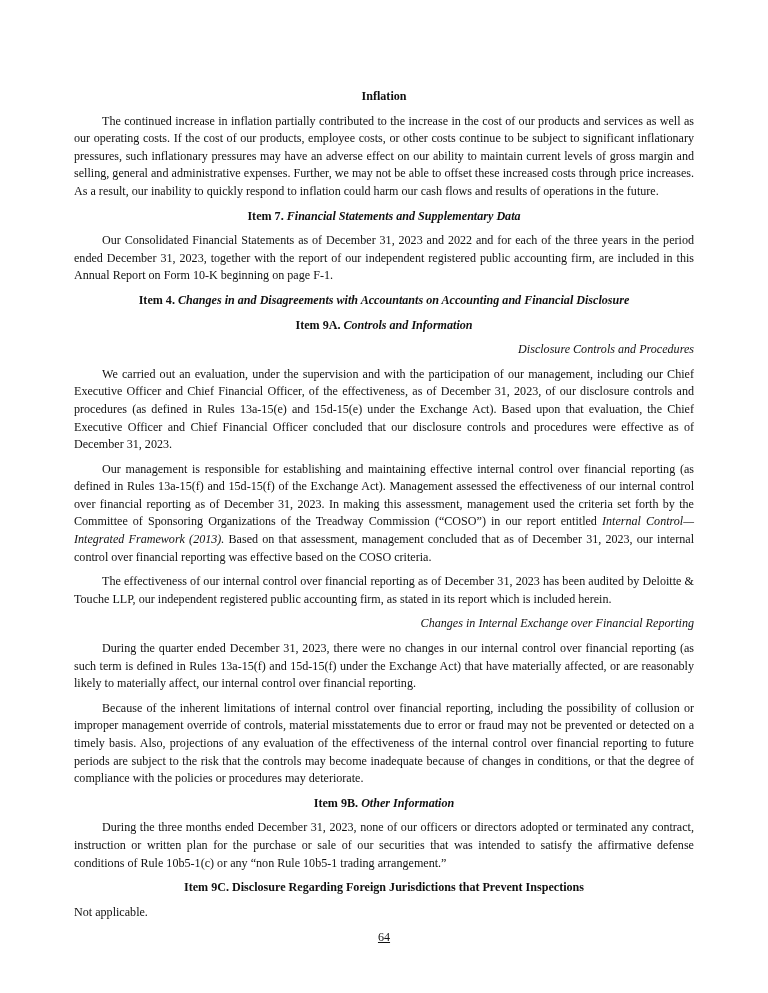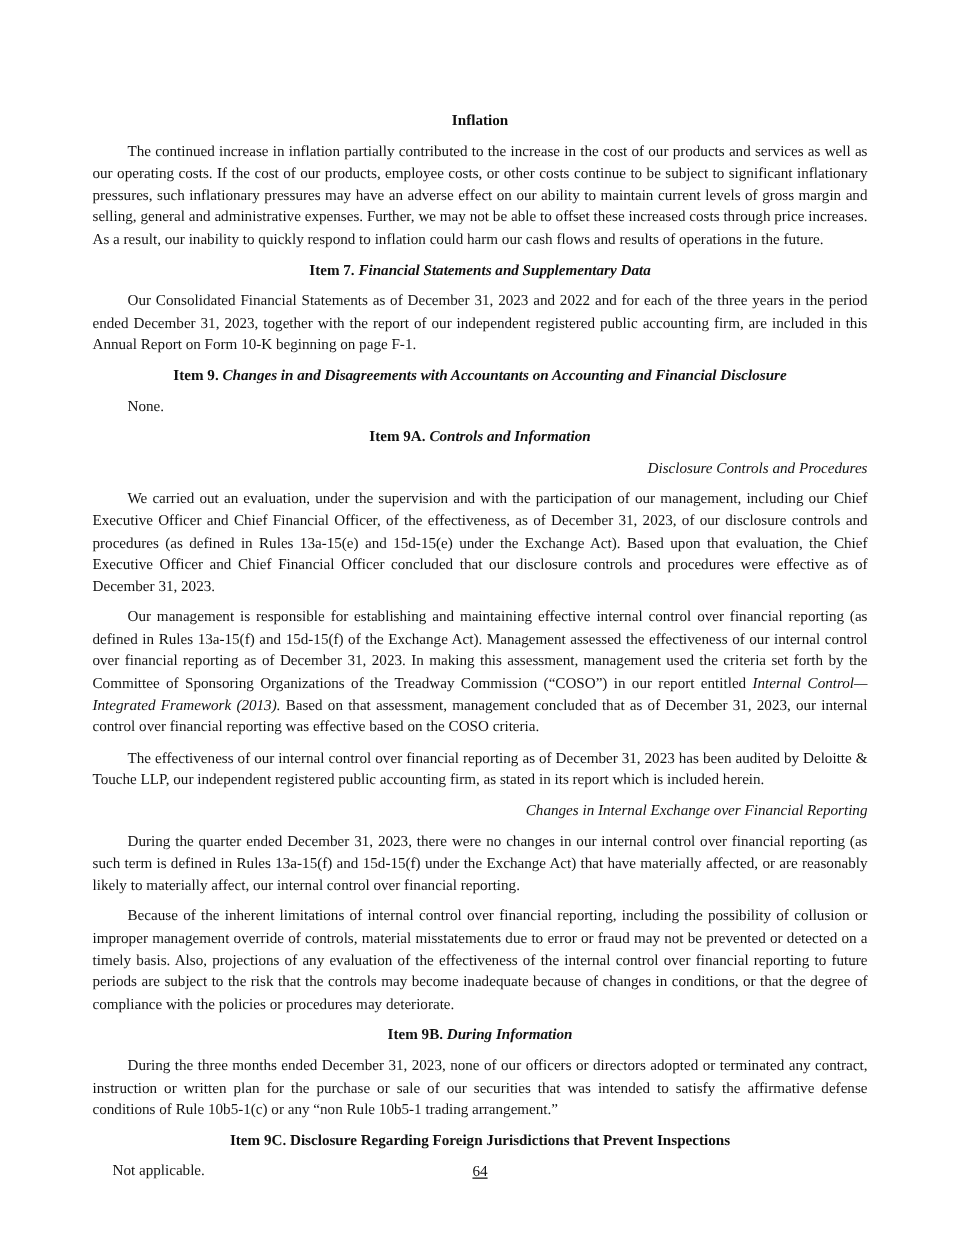--- a/index.html
+++ b/index.html
@@ -36,21 +36,20 @@
       font-style: italic;
       text-align: right;
     }
     .para {
       margin: 0 0 7px 0;
       text-align: justify;
       text-indent: 28px;
     }
     .para.noindent {
       text-indent: 0;
-      margin-left: 16px;
     }
     .it {
       font-style: italic;
     }
     .page-number {
       position: absolute;
       left: 0;
       width: 768px;
       top: 929px;
       text-align: center;
@@ -65,43 +64,42 @@
   <div class="heading">Inflation</div>
   <p class="para"> The continued increase in inflation partially contributed to the increase in the cost of our products and services as well as our operating costs. If the cost of our products, employee costs, or other costs continue to be subject to significant inflationary pressures, such inflationary pressures may have an adverse effect on our ability to maintain current levels of gross margin and selling, general and administrative expenses. Further, we may not be able to offset these increased costs through price increases. As a result, our inability to quickly respond to inflation could harm our cash flows and results of operations in the future.</p>
 
   <div class="heading">
     <span>Item 7.</span>
     <span class="it">Financial Statements and Supplementary Data</span>
   </div>
   <p class="para">Our Consolidated Financial Statements as of December 31, 2023 and 2022 and for each of the three years in the period ended December 31, 2023, together with the report of our independent registered public accounting firm, are included in this Annual Report on Form 10-K beginning on page F-1.</p>
 
   <div class="heading">
-    <span>Item 9.</span>
+    <span>Item 4.</span>
     <span class="it">Changes in and Disagreements with Accountants on Accounting and Financial Disclosure</span>
   </div>
-  <p class="para">None.</p>
 
   <div class="heading">
     <span>Item 9A.</span>
     <span class="it">Controls and Information</span>
   </div>
 
   <div class="subheading">Disclosure Controls and Procedures</div>
   <p class="para">We carried out an evaluation, under the supervision and with the participation of our management, including our Chief Executive Officer and Chief Financial Officer, of the effectiveness, as of December 31, 2023, of our disclosure controls and procedures (as defined in Rules 13a-15(e) and 15d-15(e) under the Exchange Act). Based upon that evaluation, the Chief Executive Officer and Chief Financial Officer concluded that our disclosure controls and procedures were effective as of December 31, 2023.</p>
 
   <p class="para"><span>Our management is responsible for establishing and maintaining effective internal control over financial reporting (as defined in Rules 13a-15(f) and 15d-15(f) of the Exchange Act). Management assessed the effectiveness of our internal control over financial reporting as of December 31, 2023. In making this assessment, management used the criteria set forth by the Committee of Sponsoring Organizations of the Treadway Commission (“COSO”) in our report entitled </span><span class="it">Internal Control—Integrated Framework (2013).</span><span> Based on that assessment, management concluded that as of December 31, 2023, our internal control over financial reporting was effective based on the COSO criteria.</span></p>
   <p class="para">The effectiveness of our internal control over financial reporting as of December 31, 2023 has been audited by Deloitte &amp; Touche LLP, our independent registered public accounting firm, as stated in its report which is included herein.</p>
 
   <div class="subheading">Changes in Internal Exchange over Financial Reporting</div>
   <p class="para">During the quarter ended December 31, 2023, there were no changes in our internal control over financial reporting (as such term is defined in Rules 13a-15(f) and 15d-15(f) under the Exchange Act) that have materially affected, or are reasonably likely to materially affect, our internal control over financial reporting.</p>
   <p class="para">Because of the inherent limitations of internal control over financial reporting, including the possibility of collusion or improper management override of controls, material misstatements due to error or fraud may not be prevented or detected on a timely basis. Also, projections of any evaluation of the effectiveness of the internal control over financial reporting to future periods are subject to the risk that the controls may become inadequate because of changes in conditions, or that the degree of compliance with the policies or procedures may deteriorate.</p>
 
   <div class="heading">
     <span>Item 9B.</span>
-    <span class="it">During Information</span>
+    <span class="it">Other Information</span>
   </div>
   <p class="para">During the three months ended December 31, 2023, none of our officers or directors adopted or terminated any contract, instruction or written plan for the purchase or sale of our securities that was intended to satisfy the affirmative defense conditions of Rule 10b5-1(c) or any “non Rule 10b5-1 trading arrangement.”</p>
 
   <div class="heading">Item 9C. Disclosure Regarding Foreign Jurisdictions that Prevent Inspections</div>
   <p class="para noindent">Not applicable.</p>
 
 </div>
 
 <div class="page-number">64</div>
 

